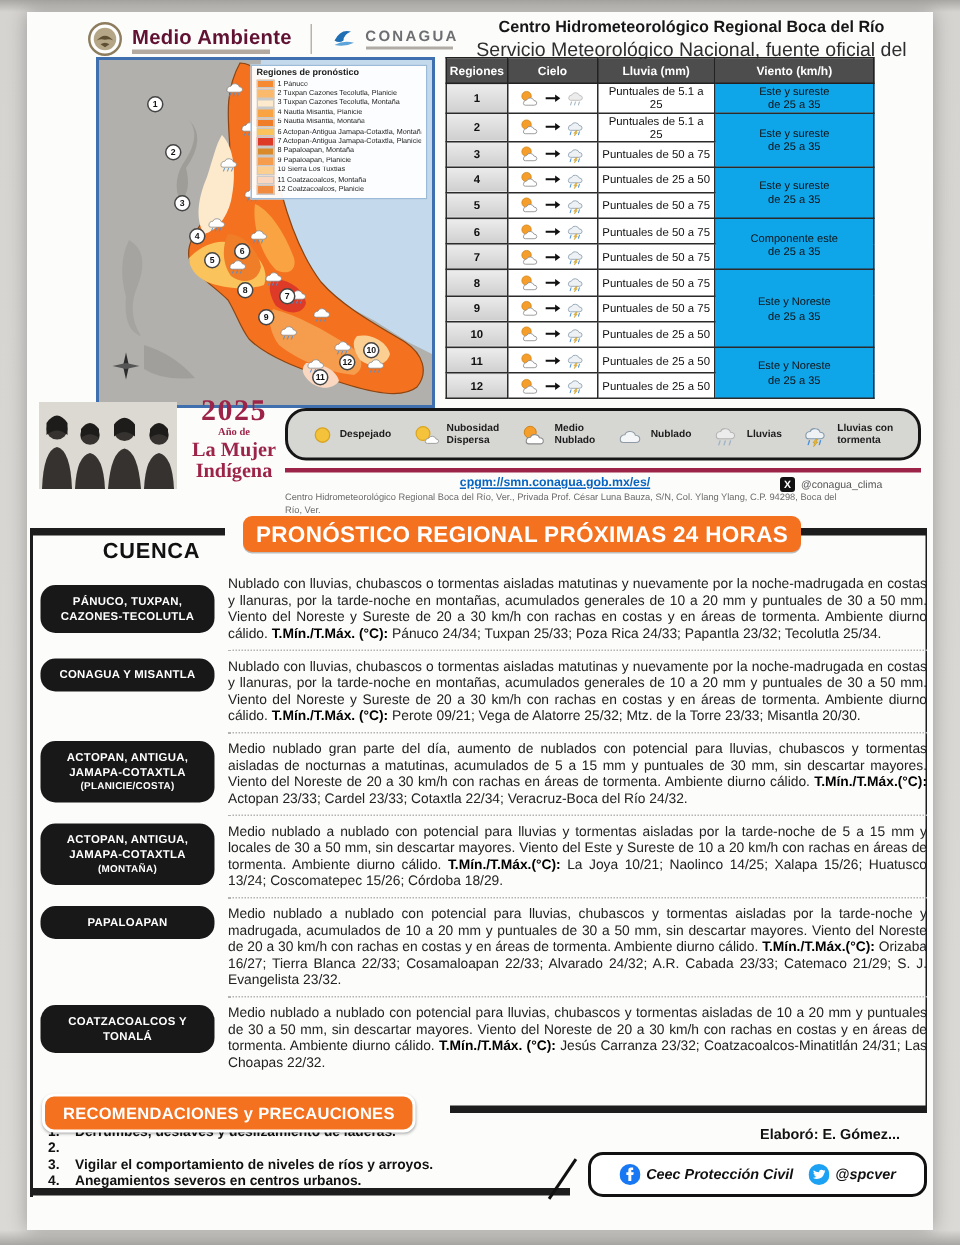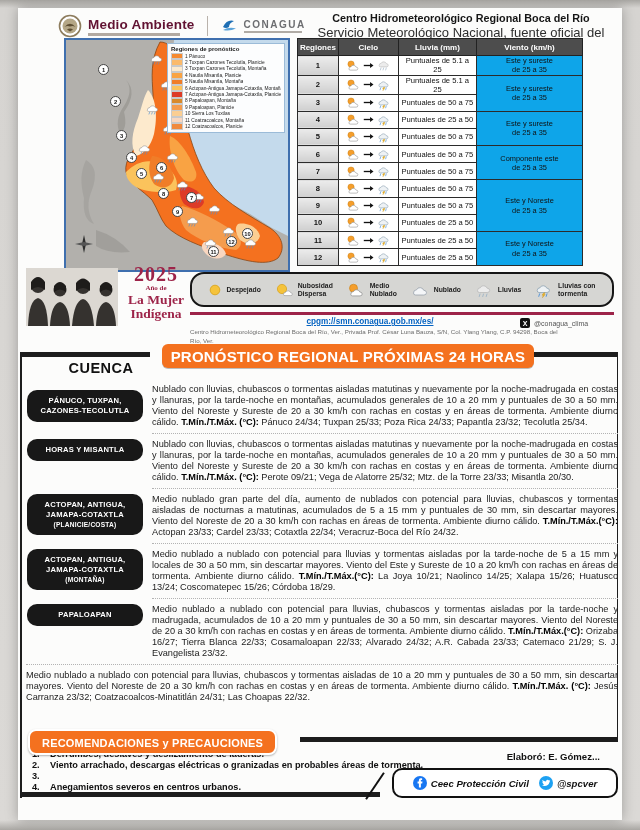--- a/index.html
+++ b/index.html
@@ -617,21 +617,21 @@
 
   <div class="abs" id="blocks">
     <div class="block">
       <div class="bcol">
           <div class="badge">PÁNUCO, TUXPAN, CAZONES-TECOLUTLA</div>
         </div>
       <div class="btxt"><span>Nublado con lluvias, chubascos o tormentas aisladas matutinas y nuevamente por la noche-madrugada en costas y llanuras, por la tarde-noche en montañas, acumulados generales de 10 a 20 mm y puntuales de 30 a 50 mm. Viento del Noreste y Sureste de 20 a 30 km/h con rachas en costas y en áreas de tormenta. Ambiente diurno cálido. </span><b>T.Mín./T.Máx. (°C):</b><span> Pánuco 24/34; Tuxpan 25/33; Poza Rica 24/33; Papantla 23/32; Tecolutla 25/34.</span></div>
     </div>
     <div class="block">
       <div class="bcol">
-          <div class="badge">HORAS Y MISANTLA</div>
+          <div class="badge">CONAGUA Y MISANTLA</div>
         </div>
       <div class="btxt"><span>Nublado con lluvias, chubascos o tormentas aisladas matutinas y nuevamente por la noche-madrugada en costas y llanuras, por la tarde-noche en montañas, acumulados generales de 10 a 20 mm y puntuales de 30 a 50 mm. Viento del Noreste y Sureste de 20 a 30 km/h con rachas en costas y en áreas de tormenta. Ambiente diurno cálido. </span><b>T.Mín./T.Máx. (°C):</b><span> Perote 09/21; Vega de Alatorre 25/32; Mtz. de la Torre 23/33; Misantla 20/30.</span></div>
     </div>
     <div class="block">
       <div class="bcol">
           <div class="badge"><span>ACTOPAN, ANTIGUA, JAMAPA-COTAXTLA</span><div class="sub">(PLANICIE/COSTA)</div></div>
         </div>
       <div class="btxt"><span>Medio nublado gran parte del día, aumento de nublados con potencial para lluvias, chubascos y tormentas aisladas de nocturnas a matutinas, acumulados de 5 a 15 mm y puntuales de 30 mm, sin descartar mayores. Viento del Noreste de 20 a 30 km/h con rachas en áreas de tormenta. Ambiente diurno cálido. </span><b>T.Mín./T.Máx.(°C):</b><span> Actopan 23/33; Cardel 23/33; Cotaxtla 22/34; Veracruz-Boca del Río 24/32.</span></div>
     </div>
     <div class="block">
@@ -640,39 +640,42 @@
         </div>
       <div class="btxt"><span>Medio nublado a nublado con potencial para lluvias y tormentas aisladas por la tarde-noche de 5 a 15 mm y locales de 30 a 50 mm, sin descartar mayores. Viento del Este y Sureste de 10 a 20 km/h con rachas en áreas de tormenta. Ambiente diurno cálido. </span><b>T.Mín./T.Máx.(°C):</b><span> La Joya 10/21; Naolinco 14/25; Xalapa 15/26; Huatusco 13/24; Coscomatepec 15/26; Córdoba 18/29.</span></div>
     </div>
     <div class="block">
       <div class="bcol">
           <div class="badge">PAPALOAPAN</div>
         </div>
       <div class="btxt"><span>Medio nublado a nublado con potencial para lluvias, chubascos y tormentas aisladas por la tarde-noche y madrugada, acumulados de 10 a 20 mm y puntuales de 30 a 50 mm, sin descartar mayores. Viento del Noreste de 20 a 30 km/h con rachas en costas y en áreas de tormenta. Ambiente diurno cálido. </span><b>T.Mín./T.Máx.(°C):</b><span> Orizaba 16/27; Tierra Blanca 22/33; Cosamaloapan 22/33; Alvarado 24/32; A.R. Cabada 23/33; Catemaco 21/29; S. J. Evangelista 23/32.</span></div>
     </div>
     <div class="block">
+      <div class="bcol">
+          <div class="badge">COATZACOALCOS Y TONALÁ</div>
+        </div>
       <div class="btxt"><span>Medio nublado a nublado con potencial para lluvias, chubascos y tormentas aisladas de 10 a 20 mm y puntuales de 30 a 50 mm, sin descartar mayores. Viento del Noreste de 20 a 30 km/h con rachas en costas y en áreas de tormenta. Ambiente diurno cálido. </span><b>T.Mín./T.Máx. (°C):</b><span> Jesús Carranza 23/32; Coatzacoalcos-Minatitlán 24/31; Las Choapas 22/32.</span></div>
     </div>
   </div>
 
   <div class="abs hbar" style="left:300px;top:737px;width:318px;"></div>
   <div class="abs" id="rec-badge">
     <span>RECOMENDACIONES y PRECAUCIONES</span>
   </div>
   <div class="abs" id="rec-items">
     <div class="ritem">
         <span class="n">1.</span>
         <span>Derrumbes, deslaves y deslizamiento de laderas.</span>
       </div>
     <div class="ritem">
         <span class="n">2.</span>
-        <span>Viento arrachado, descargas eléctricas o granizadas en probables áreas de tormenta.</span>
       </div>
     <div class="ritem">
         <span class="n">3.</span>
+        <span>Vigilar el comportamiento de niveles de ríos y arroyos.</span>
       </div>
     <div class="ritem">
         <span class="n">4.</span>
         <span>Anegamientos severos en centros urbanos.</span>
       </div>
   </div>
   <div class="abs" id="elaboro">Elaboró: E. Gómez...</div>
 
   <div class="abs hbar" style="left:20px;top:792px;width:360px;"></div>
   <div class="abs" id="diag"></div>

